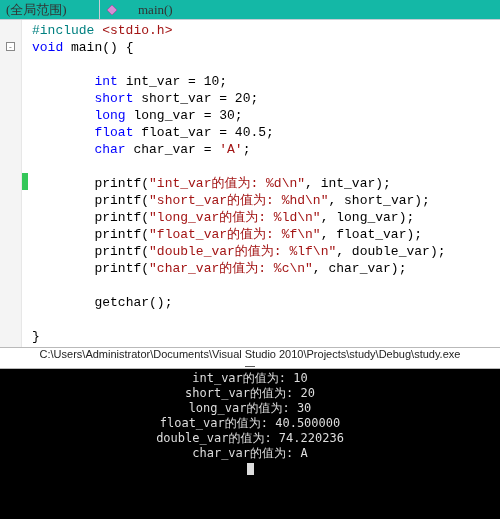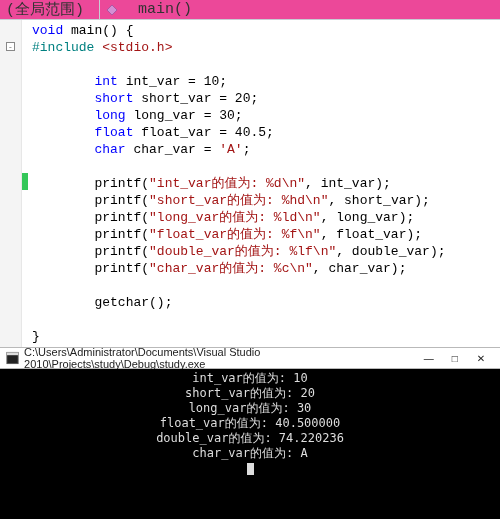--- a/index.html
+++ b/index.html
@@ -8,26 +8,26 @@
     font-size: 13px;
     background: #fff;
     width: 500px;
     height: 519px;
     overflow: hidden;
     display: flex;
     flex-direction: column;
   }
   .top-bar {
     height: 20px;
-    background: #ec4899;
+    background: #14b8a6;
     border-bottom: 1px solid #c8cdd4;
     display: flex;
     align-items: center;
-    font-size: 15px;
-    font-family: Liberation Mono, monospace;
+    font-size: 13px;
+    font-family: Liberation Serif, serif;
     color: #333;
   }
   .top-scope {
     padding: 1px 6px;
     border-right: 1px solid #c8cdd4;
     min-width: 100px;
   }
   .top-func {
     padding: 1px 6px;
     display: flex;
@@ -93,20 +93,21 @@
     height: 22px;
     background: #fff;
     border-top: 1px solid #b9b9b9;
     border-bottom: 1px solid #b9b9b9;
     display: flex;
     align-items: center;
     font-family: "Segoe UI", Tahoma, sans-serif;
     font-size: 11px;
     padding: 0 6px;
     color: #222;
+    flex-direction: column;
   }
   .console-title .app-icon {
     width: 14px; height: 14px; margin-right: 5px;
   }
   .console-title .spacer { flex: 1; }
   .winbtn {
     width: 28px;
     height: 20px;
     display: flex;
     align-items: center;
@@ -149,22 +150,22 @@
     <span>main()</span>
   </div>
 </div>
 
 <div class="editor">
   <div class="outline-col"></div>
   <div class="change-col" id="change-col">
       <div class="change-mark" style="top: 153px; height: 17px;"></div>
     </div>
   <div class="code" id="code-area">
+      <div class="line"><span class="k-teal">#include </span><span class="k-red">&lt;stdio.h&gt;</span></div>
       <div class="line"><span class="k-blue">void</span><span class="plain"> main() {</span></div>
-      <div class="line"><span class="k-teal">#include </span><span class="k-red">&lt;stdio.h&gt;</span></div>
       <div class="line"></div>
       <div class="line">        <span class="k-blue">int</span><span class="plain"> int_var = 10;</span></div>
       <div class="line">        <span class="k-blue">short</span><span class="plain"> short_var = 20;</span></div>
       <div class="line">        <span class="k-blue">long</span><span class="plain"> long_var = 30;</span></div>
       <div class="line">        <span class="k-blue">float</span><span class="plain"> float_var = 40.5;</span></div>
       <div class="line">        <span class="k-blue">char</span><span class="plain"> char_var = </span><span class="k-red">'A'</span><span class="plain">;</span></div>
       <div class="line"></div>
       <div class="line">        <span class="plain">printf(</span><span class="k-red">"int_var的值为: %d\n"</span><span class="plain">, int_var);</span></div>
       <div class="line">        <span class="plain">printf(</span><span class="k-red">"short_var的值为: %hd\n"</span><span class="plain">, short_var);</span></div>
       <div class="line">        <span class="plain">printf(</span><span class="k-red">"long_var的值为: %ld\n"</span><span class="plain">, long_var);</span></div>

